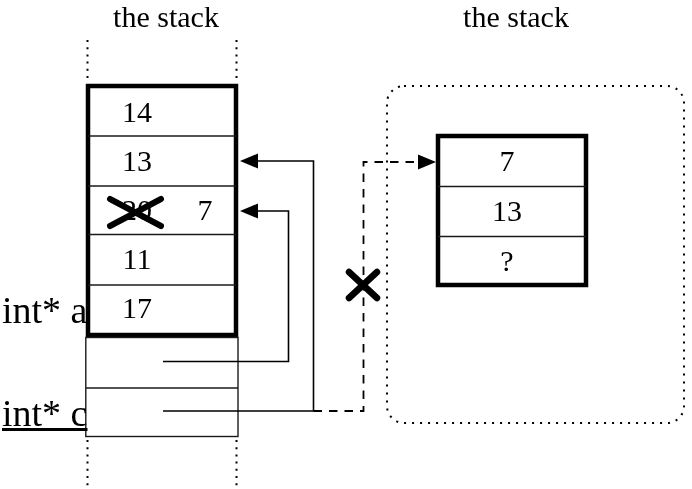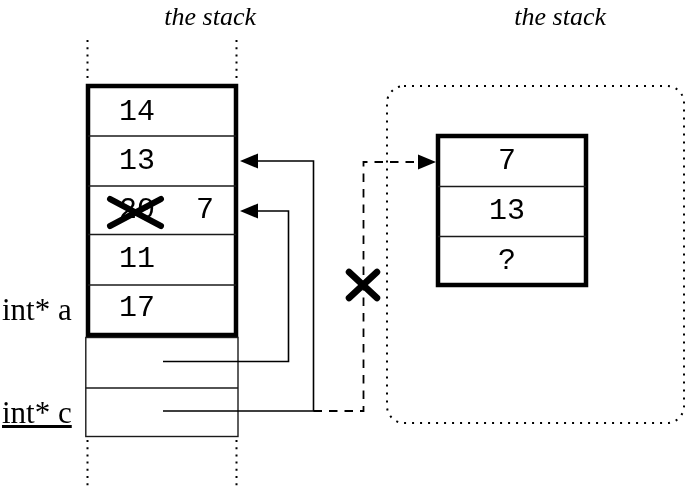--- a/index.html
+++ b/index.html
@@ -11,23 +11,23 @@
     color:#000;
     overflow:hidden;
   }
   .linework{position:absolute;left:0;top:0;}
   .t{
     position:absolute;
     line-height:34px;height:34px;
     white-space:nowrap;
     color:#000;
   }
-  .title{font-size:26px;text-align:right;font-style:italic;}
-  .cellval{font-size:30px;text-align:center;font-family:Liberation Mono, monospace;}
-  .varlabel{font-size:31px;text-align:left;}
+  .title{font-size:30px;text-align:center;}
+  .cellval{font-size:30px;text-align:center;}
+  .varlabel{font-size:38px;text-align:left;}
 </style>
 </head>
 <body>
 
 <div class="canvas">
 
   <svg class="linework" width="692" height="489" viewBox="0 0 692 489">
 
     <g stroke="#000" stroke-width="2" stroke-dasharray="2 5.2" fill="none">
       <line x1="87.5" y1="40" x2="87.5" y2="83"></line>

